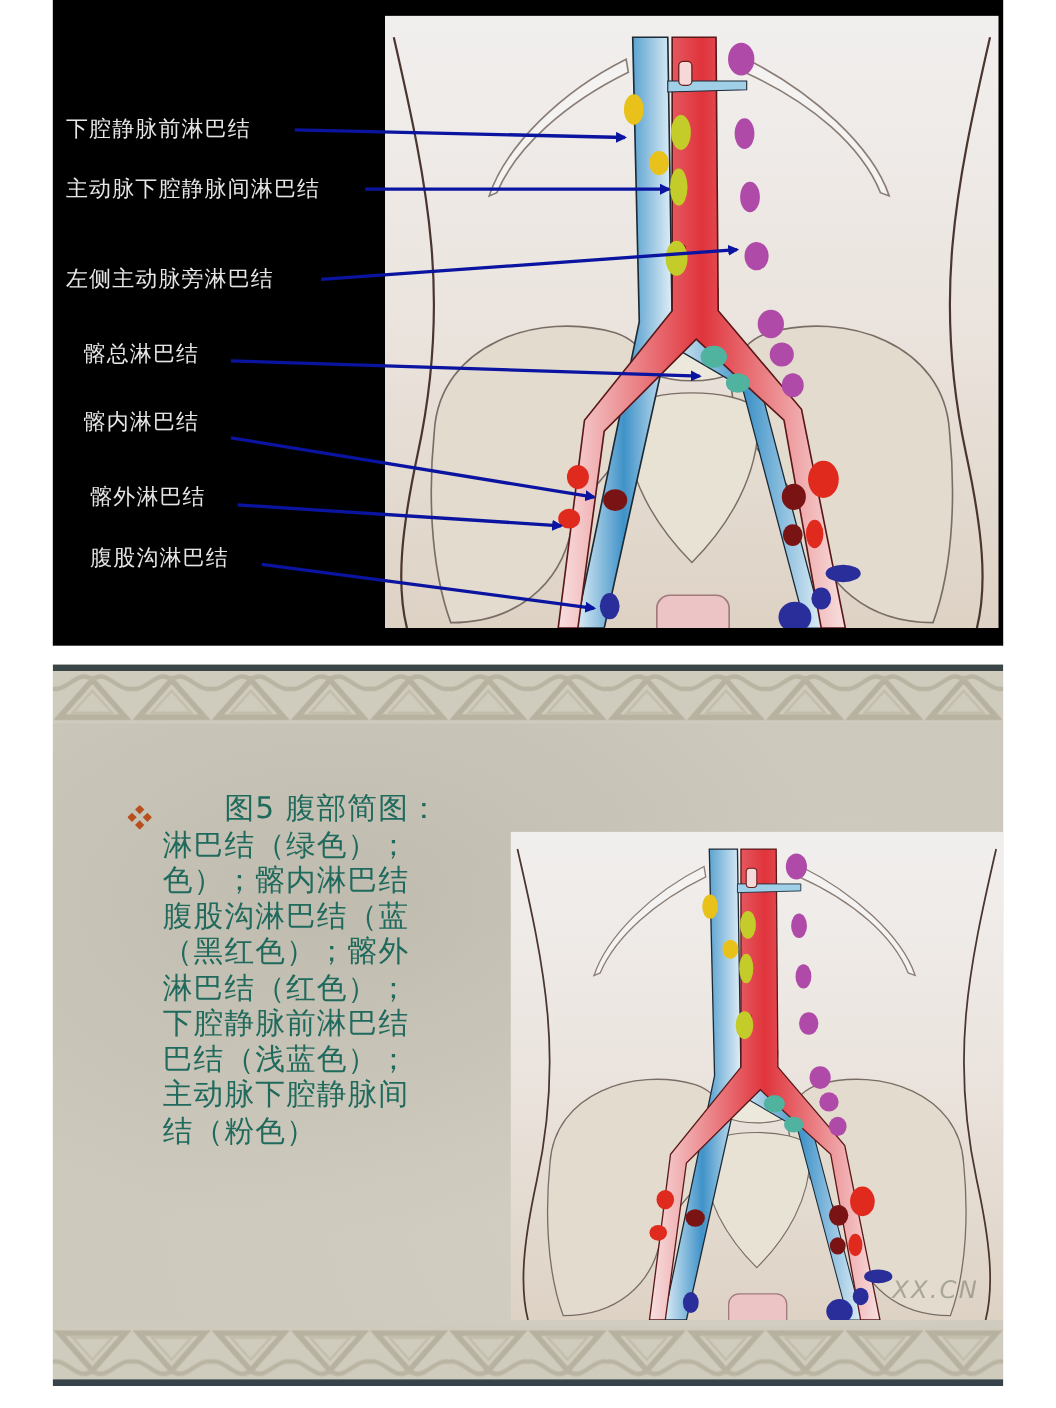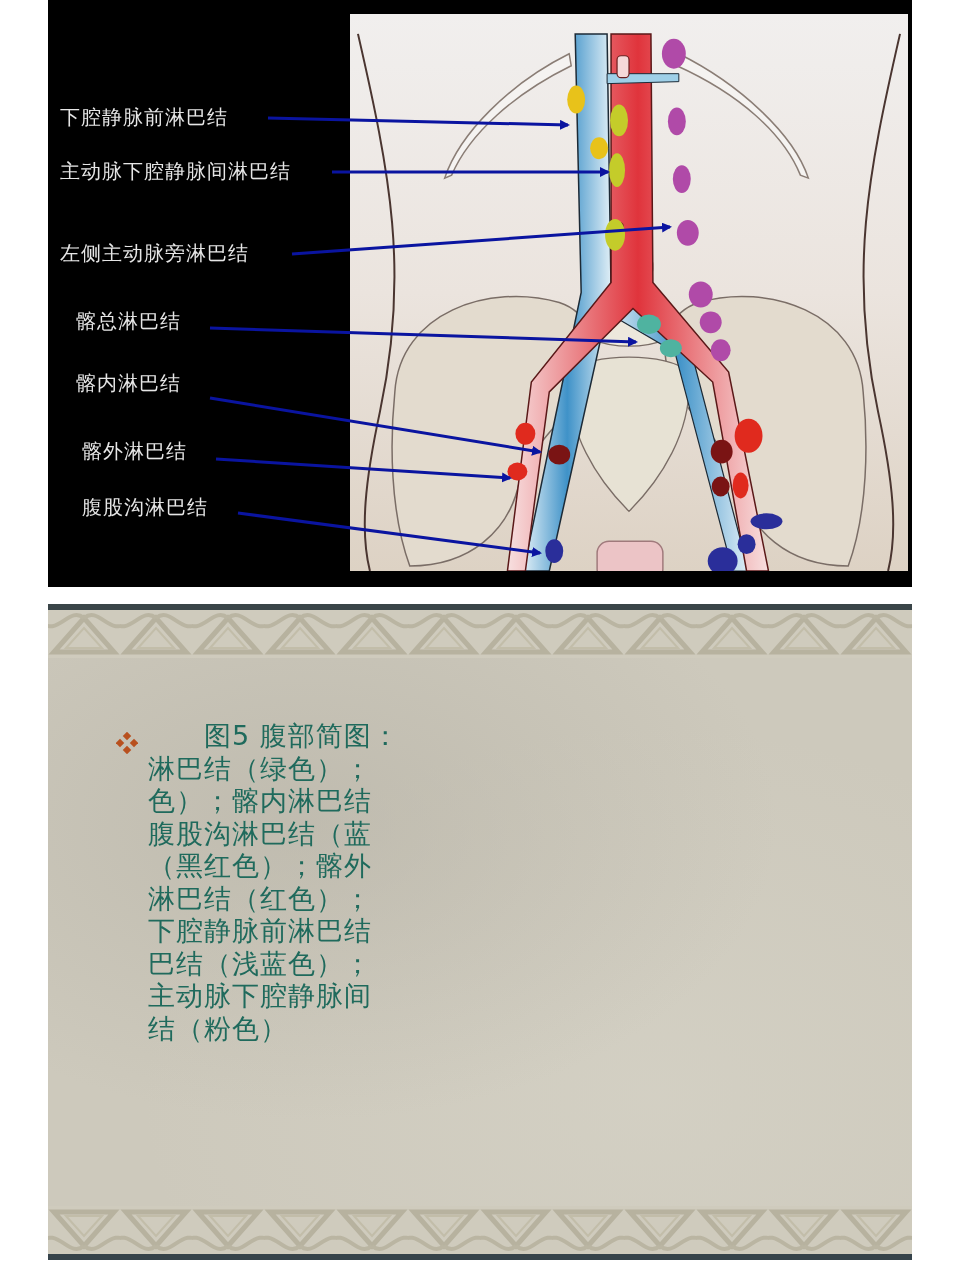--- a/index.html
+++ b/index.html
@@ -206,18 +206,24 @@
     <span style="display:block">色）；髂内淋巴结</span>
     <span style="display:block">腹股沟淋巴结（蓝</span>
     <span style="display:block">（黑红色）；髂外</span>
     <span style="display:block">淋巴结（红色）；</span>
     <span style="display:block">下腔静脉前淋巴结</span>
     <span style="display:block">巴结（浅蓝色）；</span>
     <span style="display:block">主动脉下腔静脉间</span>
     <span style="display:block">结（粉色）</span>
   </div>
 
+  <div class="figure2">
+    <svg width="448" height="444" viewBox="0 0 560 560" preserveAspectRatio="none">
+        <use href="#anatomy"></use>
+      </svg>
+    <div class="watermark">XX.CN</div>
+  </div>
 
   <svg class="border-band bottom" width="864" height="48">
       <rect width="864" height="48" fill="url(#tri)" transform="scale(1,-1) translate(0,-48)"></rect>
     </svg>
   <div class="botbar"></div>
 </div>
 
 </body></html>

